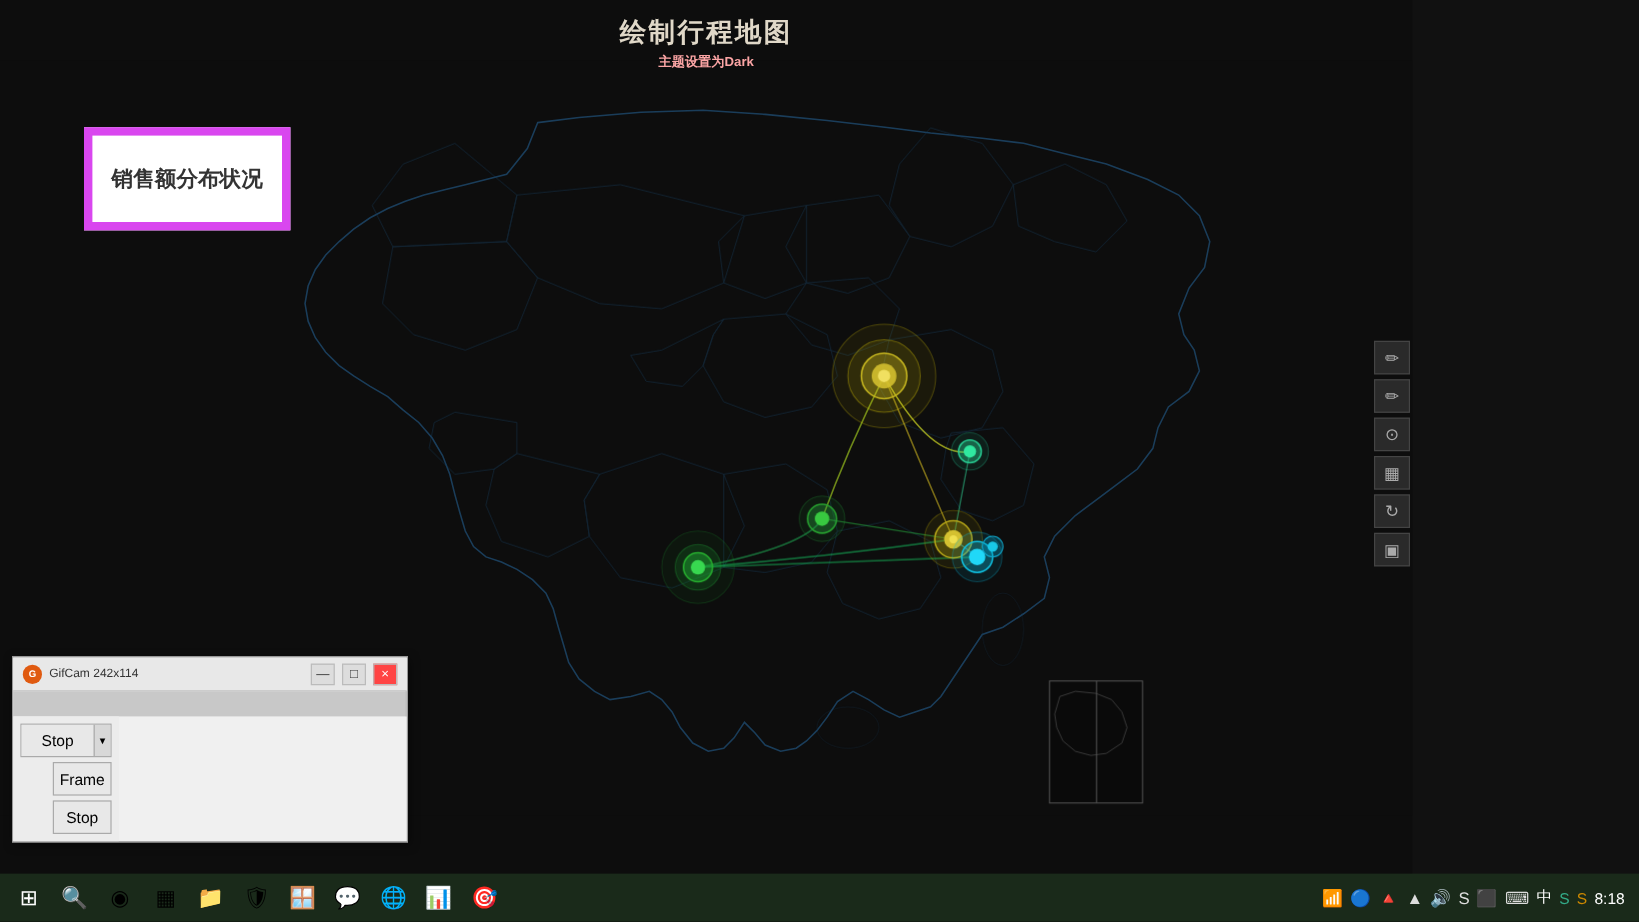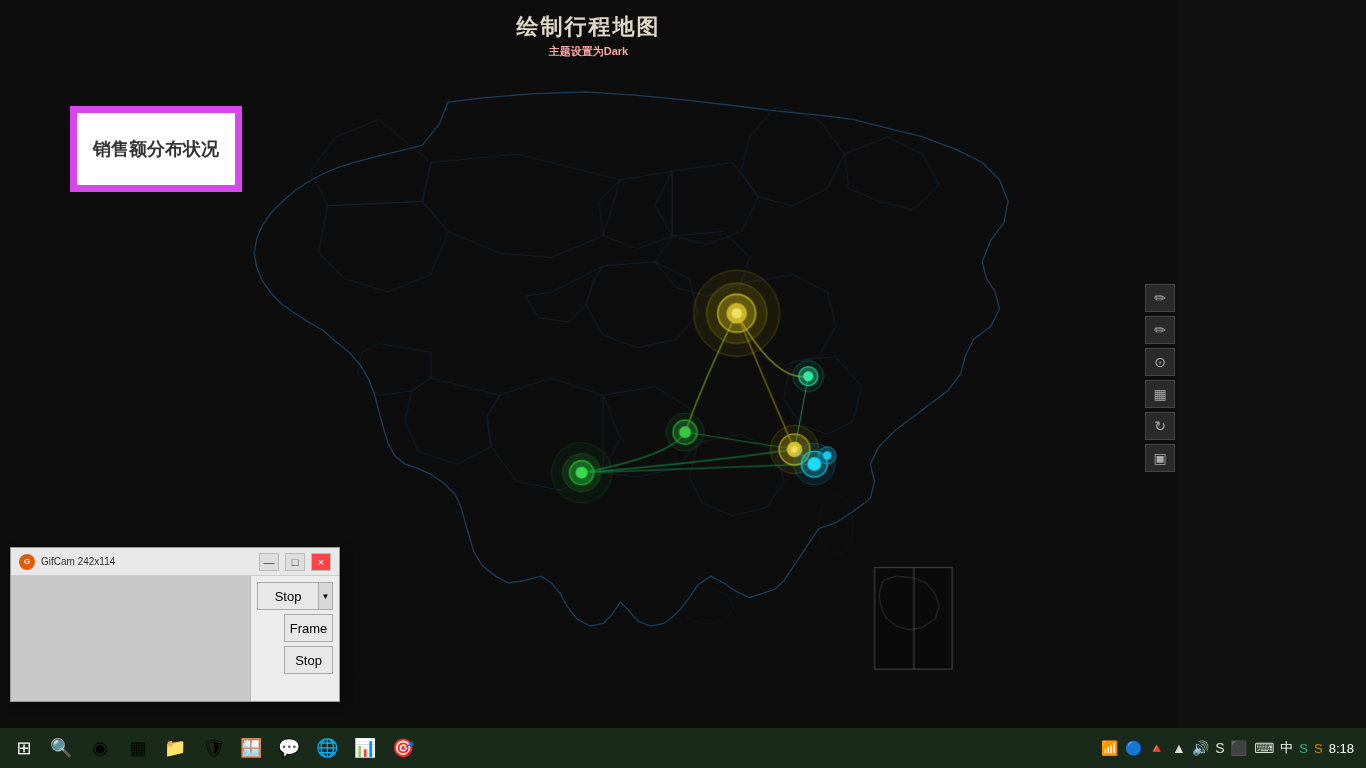--- a/index.html
+++ b/index.html
@@ -136,20 +136,21 @@
       display: flex;
       align-items: center;
       justify-content: center;
       font-size: 11px;
       color: #333;
     }
     .title-btn.close { background: #f44; color: white; }
     .gifcam-body {
       display: flex;
       height: calc(100% - 28px);
+      flex-direction: column;
     }
     .gifcam-preview {
       flex: 1;
       background: #c8c8c8;
       border-right: 1px solid #bbb;
     }
     .gifcam-controls {
       width: 88px;
       padding: 6px;
       display: flex;

